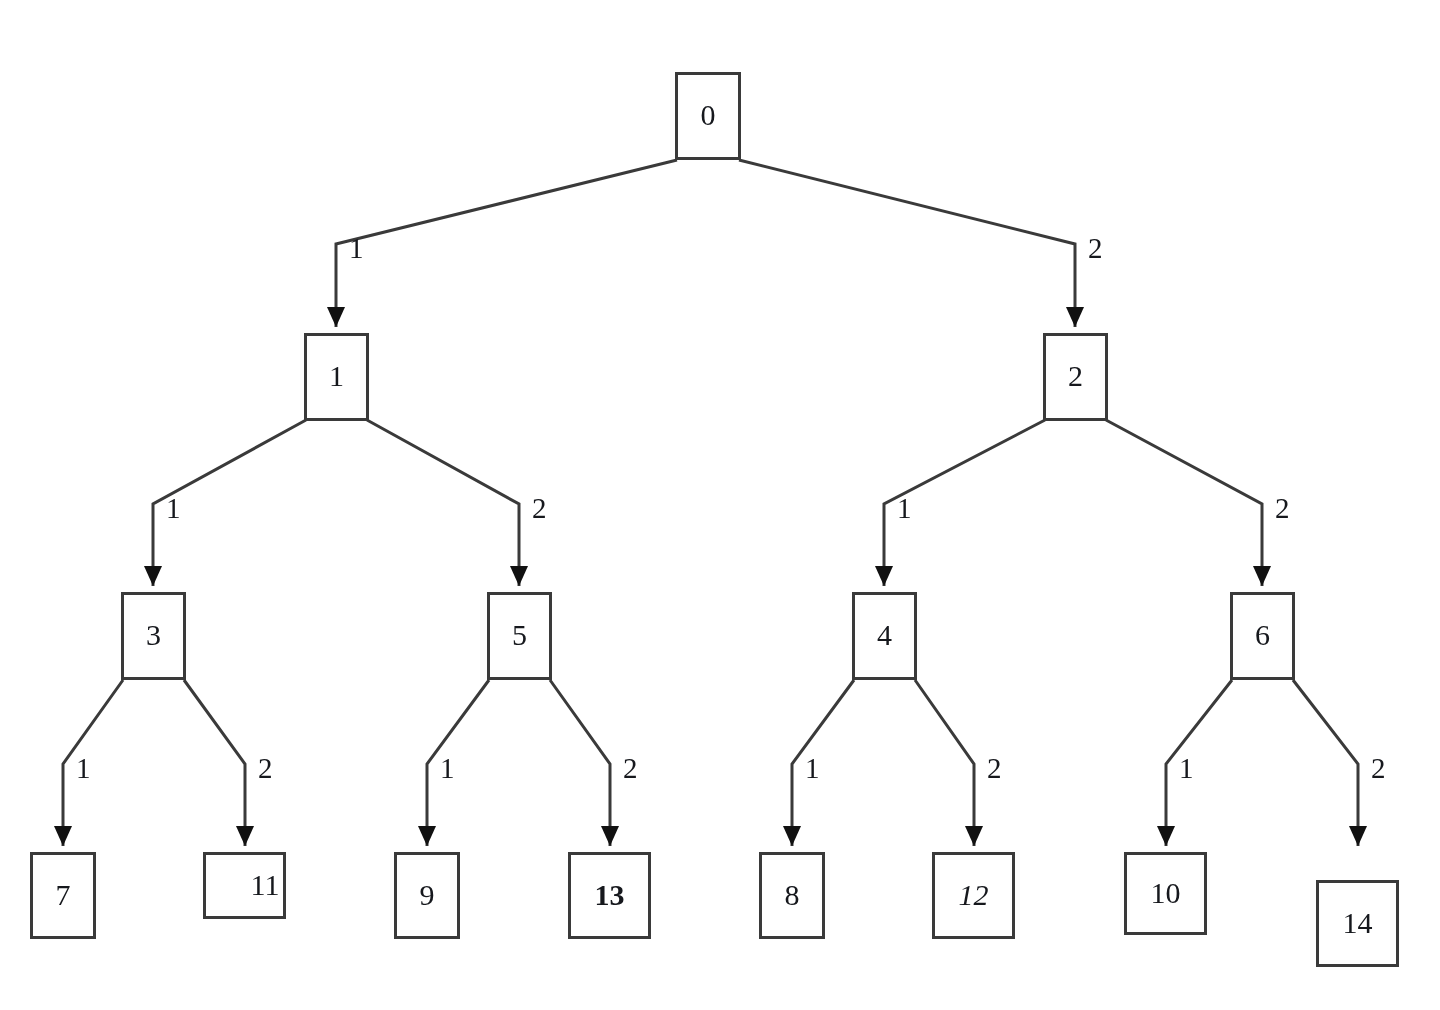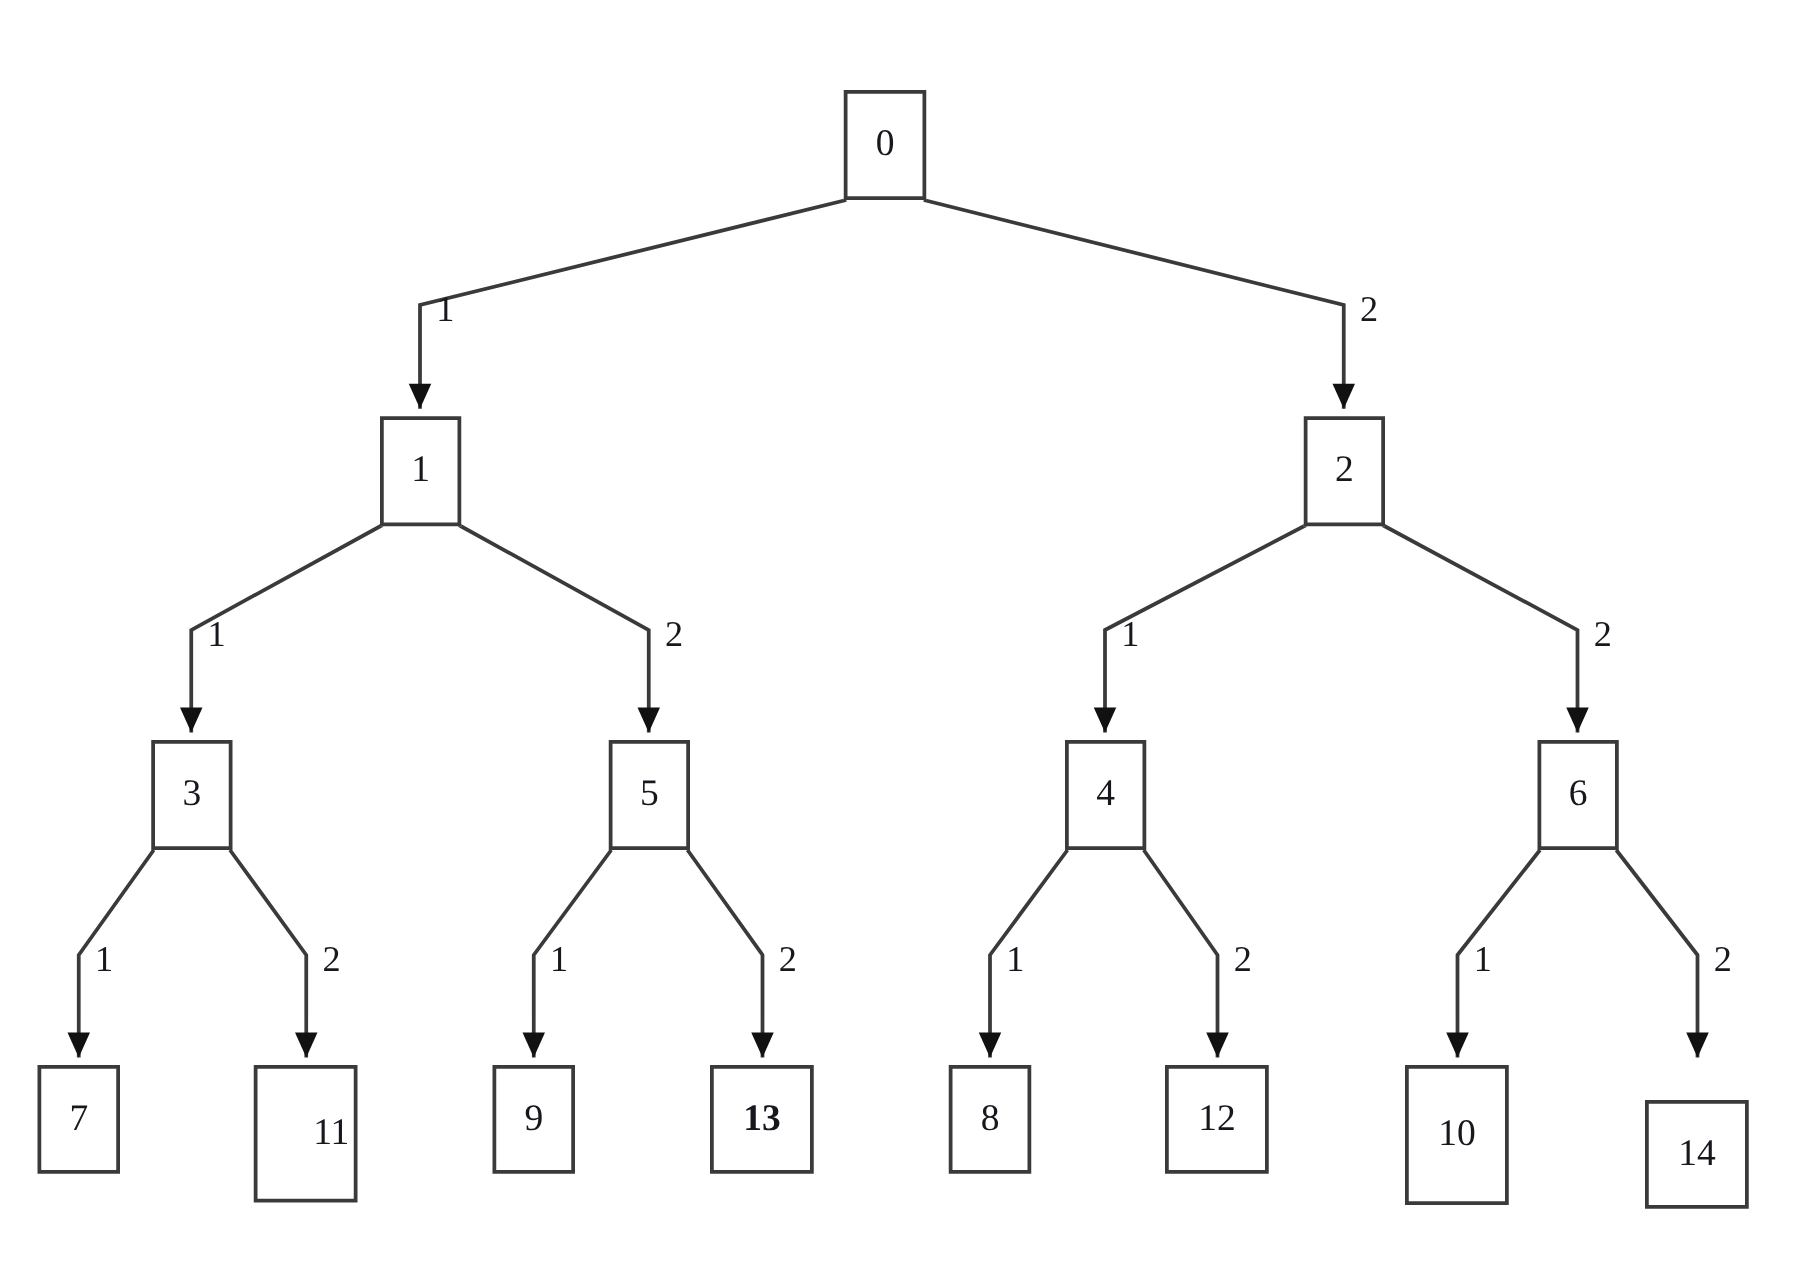--- a/index.html
+++ b/index.html
@@ -140,36 +140,36 @@
       </div>
       <div class="node-box" style="left: 852px; top: 592px; width: 65px; height: 88px;">
         <span class="node-label">4</span>
       </div>
       <div class="node-box" style="left: 1230px; top: 592px; width: 65px; height: 88px;">
         <span class="node-label">6</span>
       </div>
       <div class="node-box" style="left: 30px; top: 852px; width: 66px; height: 87px;">
         <span class="node-label">7</span>
       </div>
-      <div class="node-box" style="left: 203px; top: 852px; width: 83px; height: 110px; padding-left: 41px;">
+      <div class="node-box" style="left: 203px; top: 852px; width: 83px; height: 67px; padding-left: 41px;">
         <span class="node-label">11</span>
       </div>
       <div class="node-box" style="left: 394px; top: 852px; width: 66px; height: 87px;">
         <span class="node-label">9</span>
       </div>
       <div class="node-box" style="left: 568px; top: 852px; width: 83px; height: 87px; font-weight: bold;">
         <span class="node-label">13</span>
       </div>
       <div class="node-box" style="left: 759px; top: 852px; width: 66px; height: 87px;">
         <span class="node-label">8</span>
       </div>
-      <div class="node-box" style="left: 932px; top: 852px; width: 83px; height: 87px;">
+      <div class="node-box" style="left: 932px; top: 852px; width: 83px; height: 87px; font-style: italic;">
         <span class="node-label">12</span>
       </div>
-      <div class="node-box" style="left: 1124px; top: 852px; width: 83px; height: 112px;">
+      <div class="node-box" style="left: 1124px; top: 852px; width: 83px; height: 83px;">
         <span class="node-label">10</span>
       </div>
       <div class="node-box" style="left: 1316px; top: 852px; width: 83px; height: 87px; margin-top: 28px;">
         <span class="node-label">14</span>
       </div>
     </div>
   <div id="labels-layer">
       <div class="edge-label" style="left: 349px; top: 234px;">1</div>
       <div class="edge-label" style="left: 1088px; top: 234px;">2</div>
       <div class="edge-label" style="left: 166px; top: 494px;">1</div>

